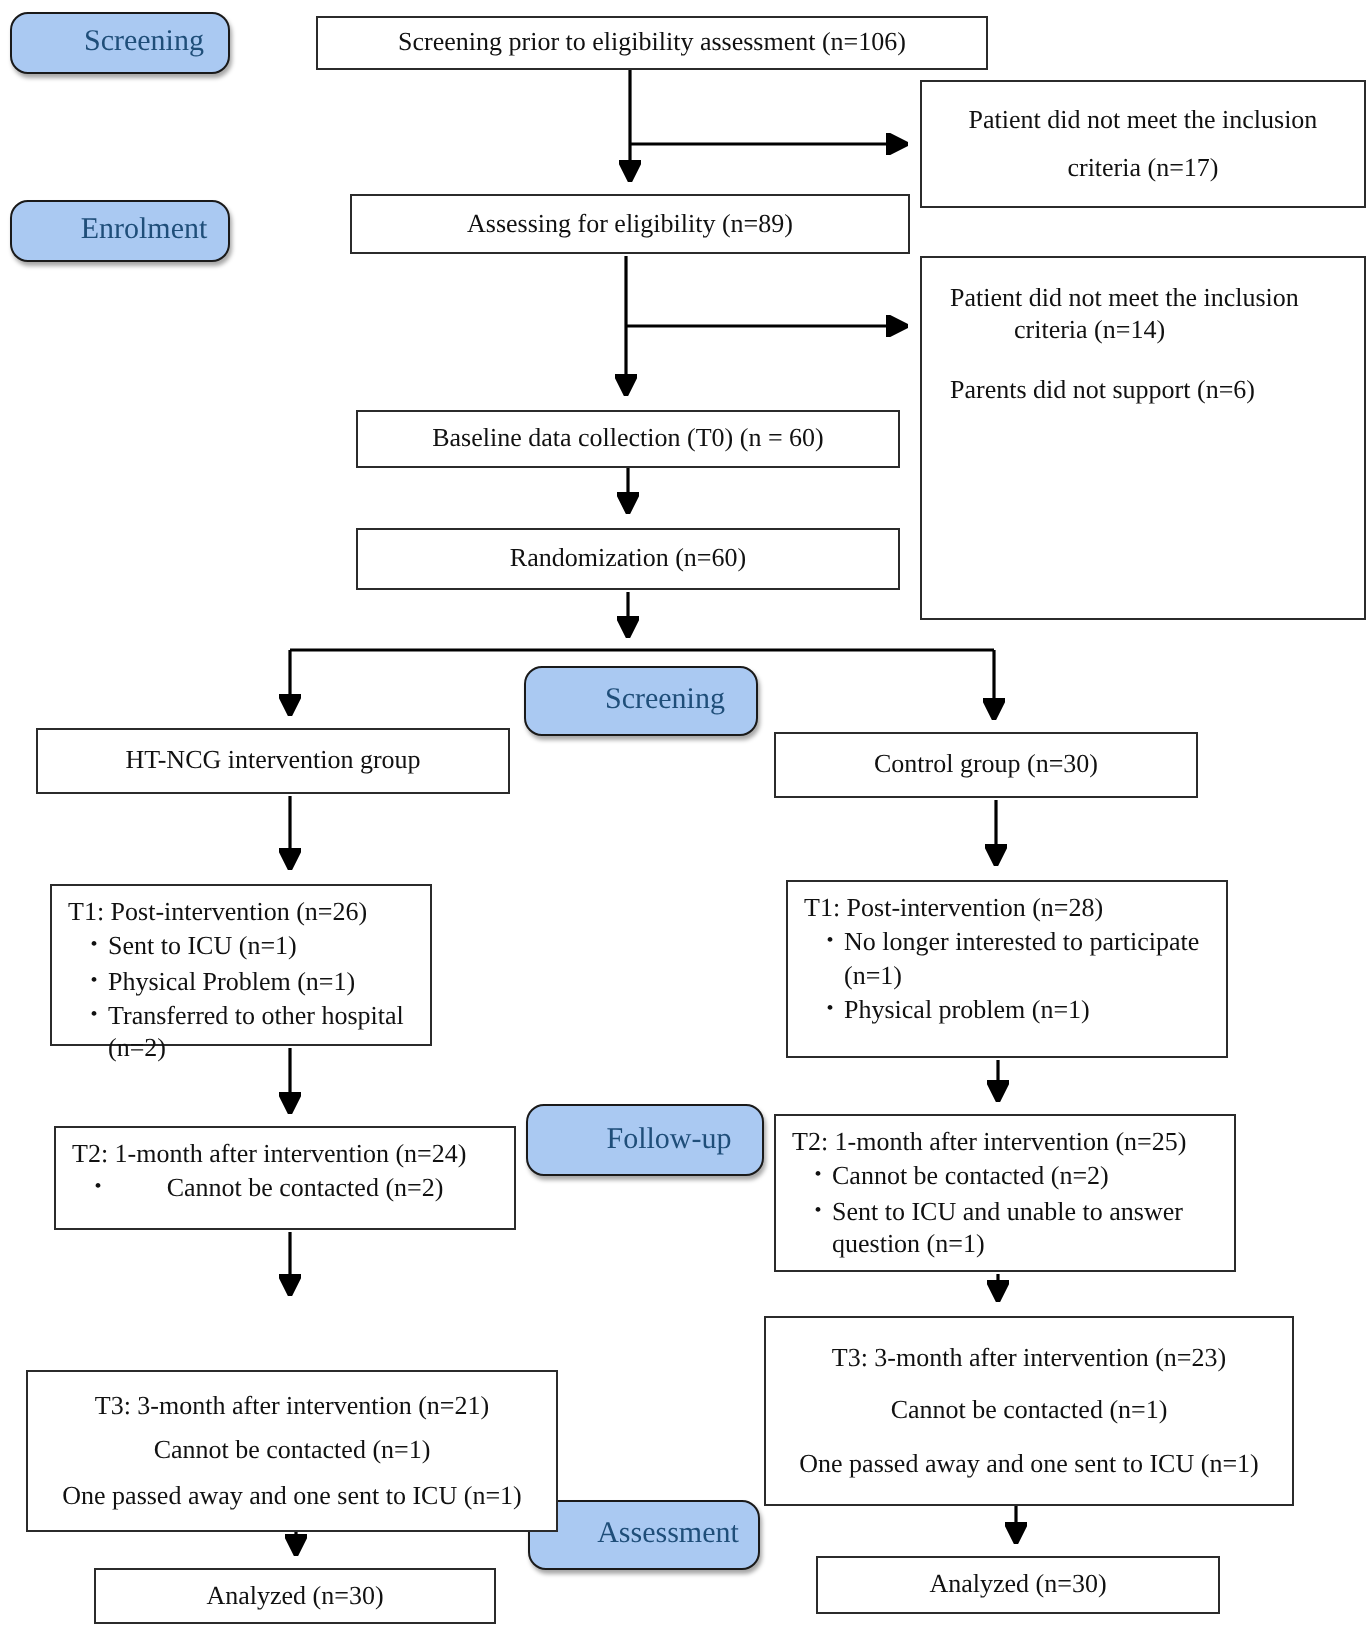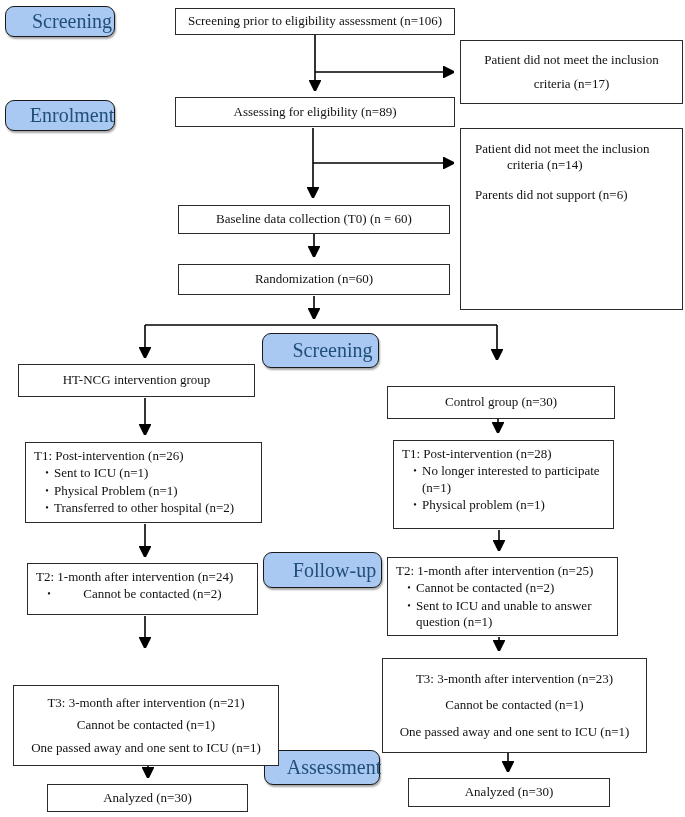--- a/index.html
+++ b/index.html
@@ -14,21 +14,21 @@
   *{box-sizing:border-box;margin:0;padding:0}
   body{background:var(--background);font-family:"Liberation Serif","DejaVu Serif",serif;color:#111}
   .stage-canvas{position:relative;width:685px;height:817px;background:var(--background);overflow:hidden}
   svg.arrows{position:absolute;left:0;top:0;pointer-events:none}
   svg.arrows line, svg.arrows path{stroke:var(--arrow);stroke-width:1.6}
 
   .stage-label{
     position:absolute;display:flex;align-items:center;justify-content:center;
     background:var(--stage-fill);border:1.6px solid var(--stage-border);
     border-radius:9px;box-shadow:1px 2px 2px rgba(0,0,0,.35);
-    color:var(--stage-text);font-size:20px;padding-left:24px;
+    color:var(--stage-text);font-size:15px;padding-left:24px;
   }
   .box{
     position:absolute;background:var(--box-fill);border:1.5px solid var(--box-border);
     font-size:13px;line-height:1.25;
   }
   .box.center{display:flex;align-items:center;justify-content:center;text-align:center}
   .box.thick{border-width:1.8px}
   .stack{display:flex;flex-direction:column;justify-content:space-evenly;text-align:center;padding:2px 4px}
   .tbox{padding:5px 4px 4px 8px}
   .tbox .title{margin-bottom:1px}
@@ -79,21 +79,21 @@
   <div class="stage-label" style="left:262px;top:333px;width:117px;height:35px">
       <span>Screening</span>
     </div>
   <div class="stage-label" style="left:263px;top:552px;width:119px;height:36px">
       <span>Follow-up</span>
     </div>
   <div class="stage-label" style="left:264px;top:750px;width:116px;height:35px">
       <span>Assessment</span>
     </div>
 
-  <div class="box center" style="left:175px;top:8px;width:280px;height:27px">
+  <div class="box center" style="left:158px;top:8px;width:336px;height:27px">
     <span>Screening prior to eligibility assessment (n=106)</span>
   </div>
 
   <div class="box stack" style="left:460px;top:40px;width:223px;height:64px">
     <div>Patient did not meet the inclusion</div>
     <div>criteria (n=17)</div>
   </div>
 
   <div class="box center" style="left:175px;top:97px;width:280px;height:30px">
     <span>Assessing for eligibility (n=89)</span>
@@ -113,25 +113,25 @@
     <span>Baseline data collection (T0) (n = 60)</span>
   </div>
 
   <div class="box center" style="left:178px;top:264px;width:272px;height:31px">
     <span>Randomization (n=60)</span>
   </div>
 
   <div class="box center thick" style="left:18px;top:364px;width:237px;height:33px">
     <span>HT-NCG intervention group</span>
   </div>
-  <div class="box center" style="left:387px;top:386px;width:228px;height:33px">
+  <div class="box center" style="left:387px;top:366px;width:212px;height:33px">
     <span>Control group (n=30)</span>
   </div>
 
-  <div class="box tbox thick" style="left:25px;top:442px;width:237px;height:81px">
+  <div class="box tbox thick" style="left:25px;top:442px;width:191px;height:81px">
     <div class="title">T1: Post-intervention (n=26)</div>
     <div class="brow">
       <span class="bdot">•</span>
       <span class="btext">Sent to ICU (n=1)</span>
     </div>
     <div class="brow">
       <span class="bdot">•</span>
       <span class="btext">Physical Problem (n=1)</span>
     </div>
     <div class="brow">

